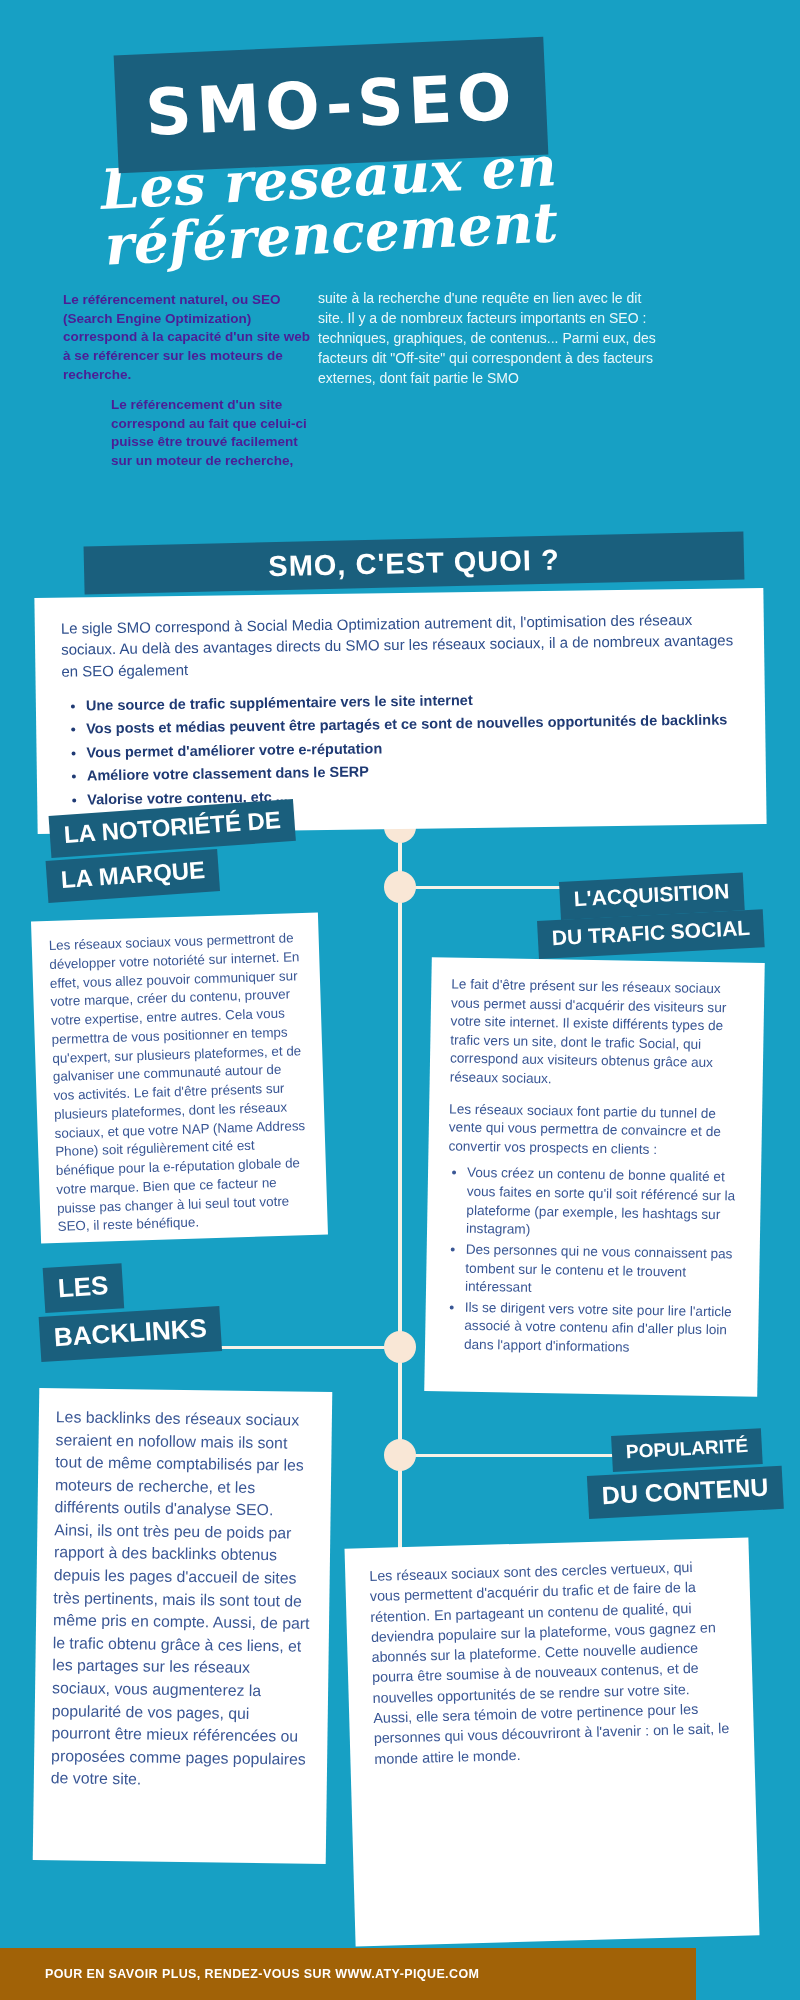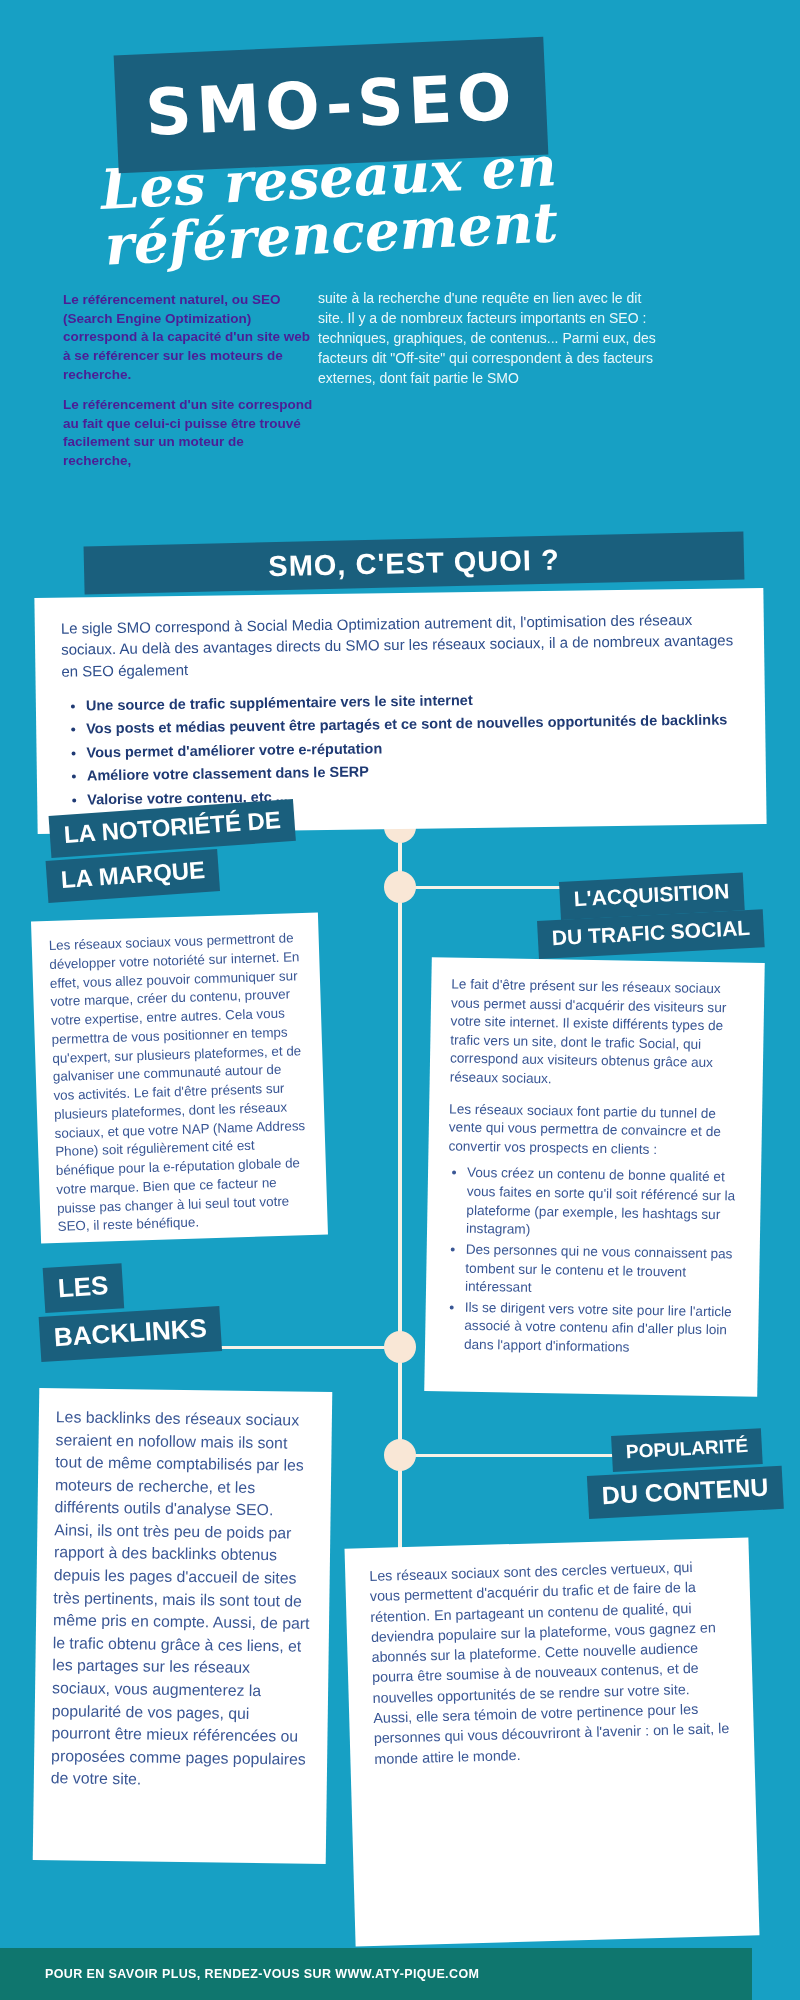--- a/index.html
+++ b/index.html
@@ -23,21 +23,21 @@
     transform:rotate(-3deg); color:#ffffff;
     font-family:"DejaVu Serif", serif; font-style:italic; font-weight:bold;
     font-size:55px; line-height:1.02; z-index:1;
   }
   .script-title span { display:block; }
   
   .intro-left {
     position:absolute; left:63px; top:291px; width:252px;
     color:#4c1d95; font-weight:bold; font-size:13.5px; line-height:1.38;
   }
-  .intro-left .p2 { margin-top:12px; }
+  .intro-left .p2 { margin-top:12px;margin-left:48px; }
   .intro-right {
     position:absolute; left:318px; top:289px; width:345px;
     color:#ecf8fb; font-size:14px; line-height:1.42;
   }
   
   .smo-banner {
     position:absolute; left:84px; top:539px; width:660px; height:48px;
     background:#1a5f7d; transform:rotate(-1.3deg);
     display:flex; align-items:center; justify-content:center;
     color:#ffffff; font-weight:bold; font-size:29px; letter-spacing:1px; z-index:3;
@@ -100,22 +100,22 @@
   .card-bl {
     left:36px; top:1390px; width:293px; height:472px;
     transform:rotate(0.8deg); padding:18px 17px; font-size:15.8px; line-height:1.43;
   }
   .card-pop {
     left:350px; top:1543px; width:404px; height:398px;
     transform:rotate(-1.6deg); padding:18px 24px; font-size:14.3px; line-height:1.42;
   }
   
   .footer {
-    position:absolute; left:0; top:1948px; width:752px; height:52px;
-    background:#0f766e; display:flex; align-items:center;
+    position:absolute; left:0; top:1948px; width:696px; height:52px;
+    background:#a16207; display:flex; align-items:center;
     padding-left:45px; box-sizing:border-box; z-index:5;
   }
   .footer-text {
     color:#ffffff; font-weight:bold; font-size:12.5px; letter-spacing:0.4px;
   }
 </style>
 </head>
 <body>
 
 <div class="canvas">

